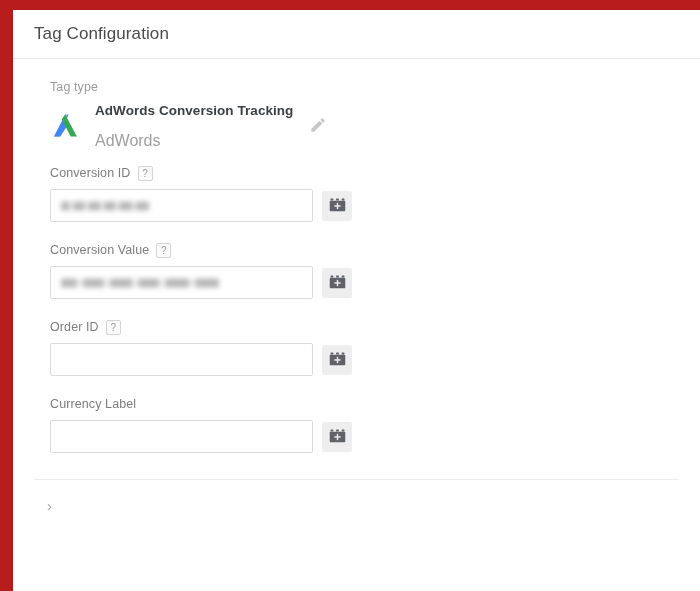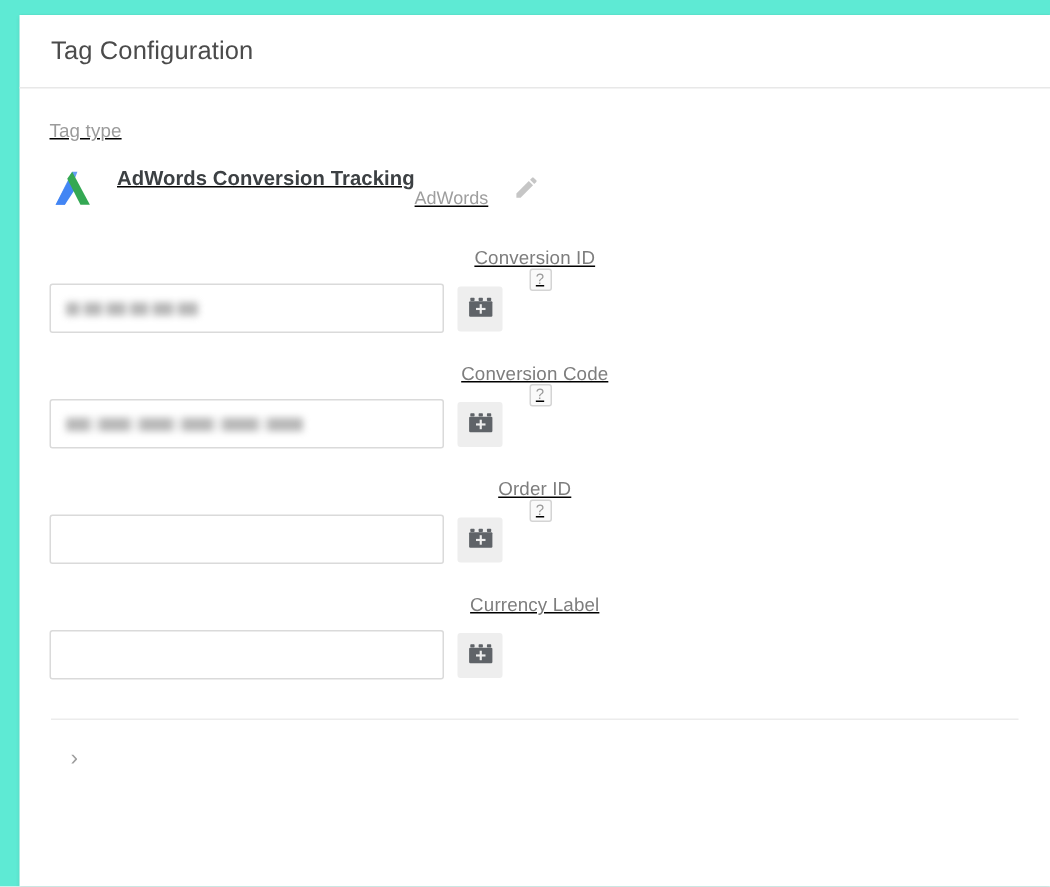--- a/index.html
+++ b/index.html
@@ -12,21 +12,21 @@
     background: #eceff0;
     font-family: "Liberation Sans", sans-serif;
     -webkit-font-smoothing: antialiased;
   }
 
   
   #page {
     position: relative;
     width: 700px;
     height: 591px;
-    background: #5eead4;
+    background: #b91c1c;
   }
   .card {
     position: absolute;
     left: 13px;
     top: 10px;
     right: 0;
     bottom: 0;
     background: #ffffff;
     box-shadow: 0 1px 3px rgba(0,0,0,0.13), 0 0 1px rgba(0,0,0,0.10);
   }
@@ -40,21 +40,21 @@
     border-bottom: 1px solid #e8e8e8;
   }
   .card-title {
     font-size: 17px;
     color: #4b4b4b;
     font-weight: 400;
     letter-spacing: 0.1px;
   }
 
   
-  .card-body { padding: 0 20px; text-decoration: underline; }
+  .card-body { padding: 0 37px; }
 
   .section-label {
     font-size: 12.5px;
     color: #9b9b9b;
     margin-top: 21px;
     margin-bottom: 0;
     letter-spacing: 0.1px;
   }
 
   
@@ -64,51 +64,50 @@
     margin-top: 11px;
     height: 40px;
   }
   .tagtype-logo {
     width: 31px;
     height: 31px;
     flex: 0 0 31px;
     margin-right: 14px;
     display: block;
   }
-  .tagtype-text { display: flex; justify-content: center; }
+  .tagtype-text { display: flex; flex-direction: column; justify-content: center; }
   .tagtype-name {
     font-size: 13.5px;
     font-weight: bold;
     color: #3c4043;
     line-height: 17px;
     letter-spacing: 0.05px;
   }
   .tagtype-sub {
-    font-size: 12px;
+    font-size: 16px;
     color: #9e9e9e;
     line-height: 16px;
     margin-top: 14px;
   }
   .edit-pencil {
     margin-left: 16px;
     width: 18px;
     height: 18px;
     display: block;
     opacity: 0.85;
     cursor: pointer;
   }
 
   
   .field-group { margin-top: 20px; }
   .field-label-row {
     display: flex;
     align-items: center;
     height: 16px;
     margin-bottom: 8px;
-    flex-direction: column;
   }
   .field-label {
     font-size: 12.5px;
     color: #7d7d7d;
     letter-spacing: 0.1px;
   }
   .help-badge {
     margin-left: 7px;
     width: 15px;
     height: 15px;
@@ -244,21 +243,21 @@
                   <rect x="17.2" y="3.2" width="3.6" height="2.6" rx="0.6" fill="#5f6368"></rect>
                   <rect x="2.2" y="6" width="19.6" height="13.2" rx="1" fill="#5f6368"></rect>
                   <rect x="11.1" y="8.6" width="1.8" height="8" fill="#eeeeee"></rect>
                   <rect x="8" y="11.7" width="8" height="1.8" fill="#eeeeee"></rect>
                 </svg>
               </button>
             </div>
           </div>
           <div class="field-group">
             <div class="field-label-row">
-              <span class="field-label">Conversion Code</span>
+              <span class="field-label">Conversion Value</span>
               <span class="help-badge">?</span>
             </div>
             <div class="field-row">
               <div class="input-wrap"><input type="text" class="text-input redacted" placeholder="" style=""><div class="redact-bar" style="width: 158px;"></div></div>
               <button class="var-btn">
                 <svg width="19" height="19" viewBox="0 0 24 24">
                   <rect x="3.2" y="3.2" width="3.6" height="2.6" rx="0.6" fill="#5f6368"></rect>
                   <rect x="10.2" y="3.2" width="3.6" height="2.6" rx="0.6" fill="#5f6368"></rect>
                   <rect x="17.2" y="3.2" width="3.6" height="2.6" rx="0.6" fill="#5f6368"></rect>
                   <rect x="2.2" y="6" width="19.6" height="13.2" rx="1" fill="#5f6368"></rect>

